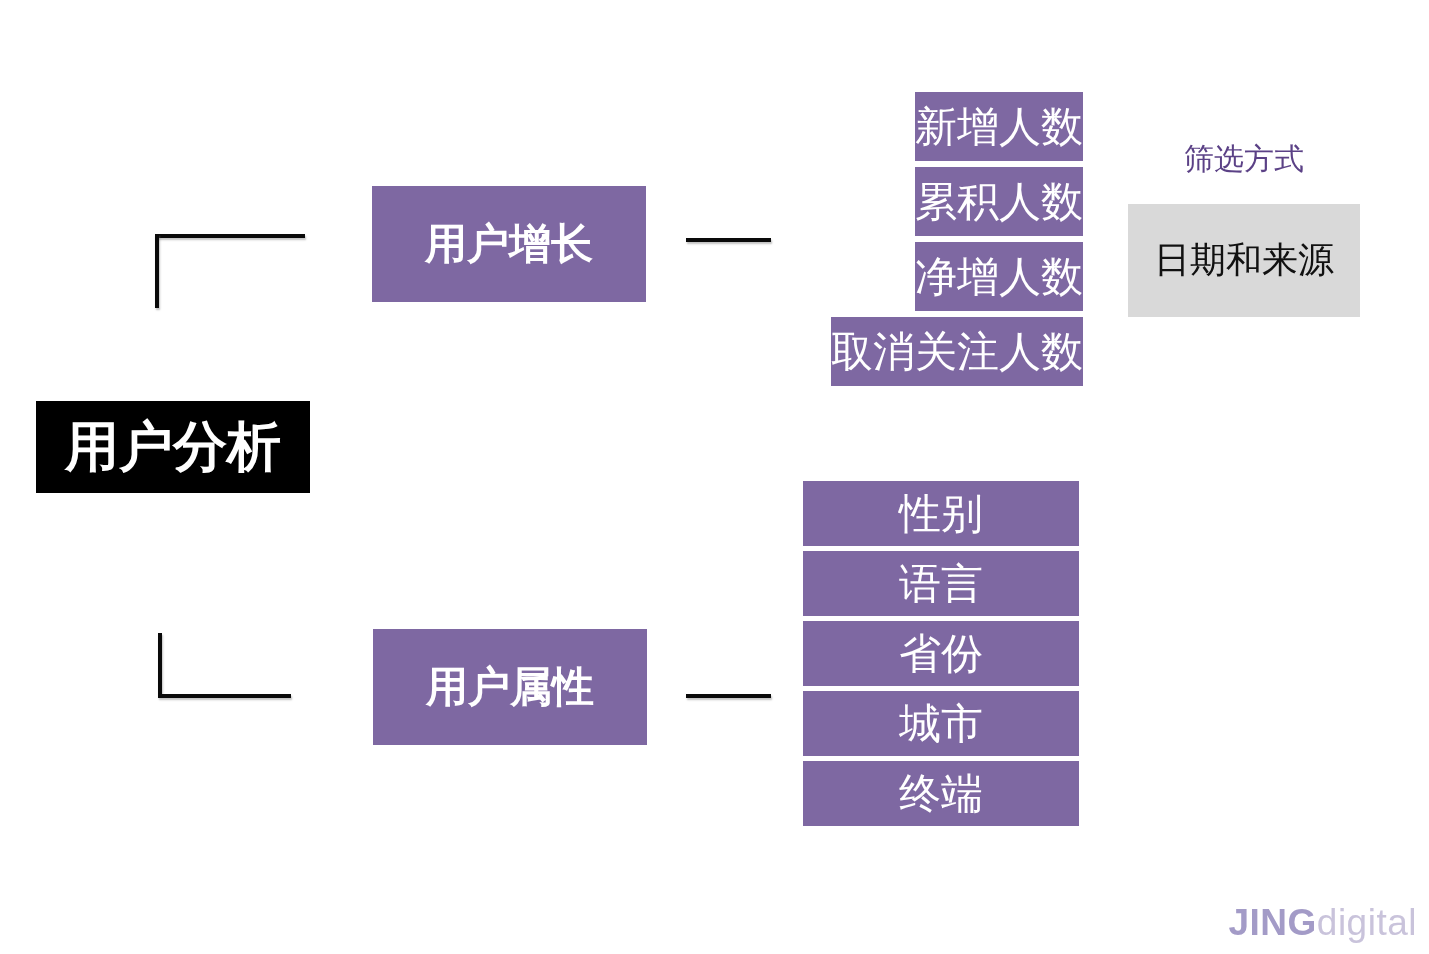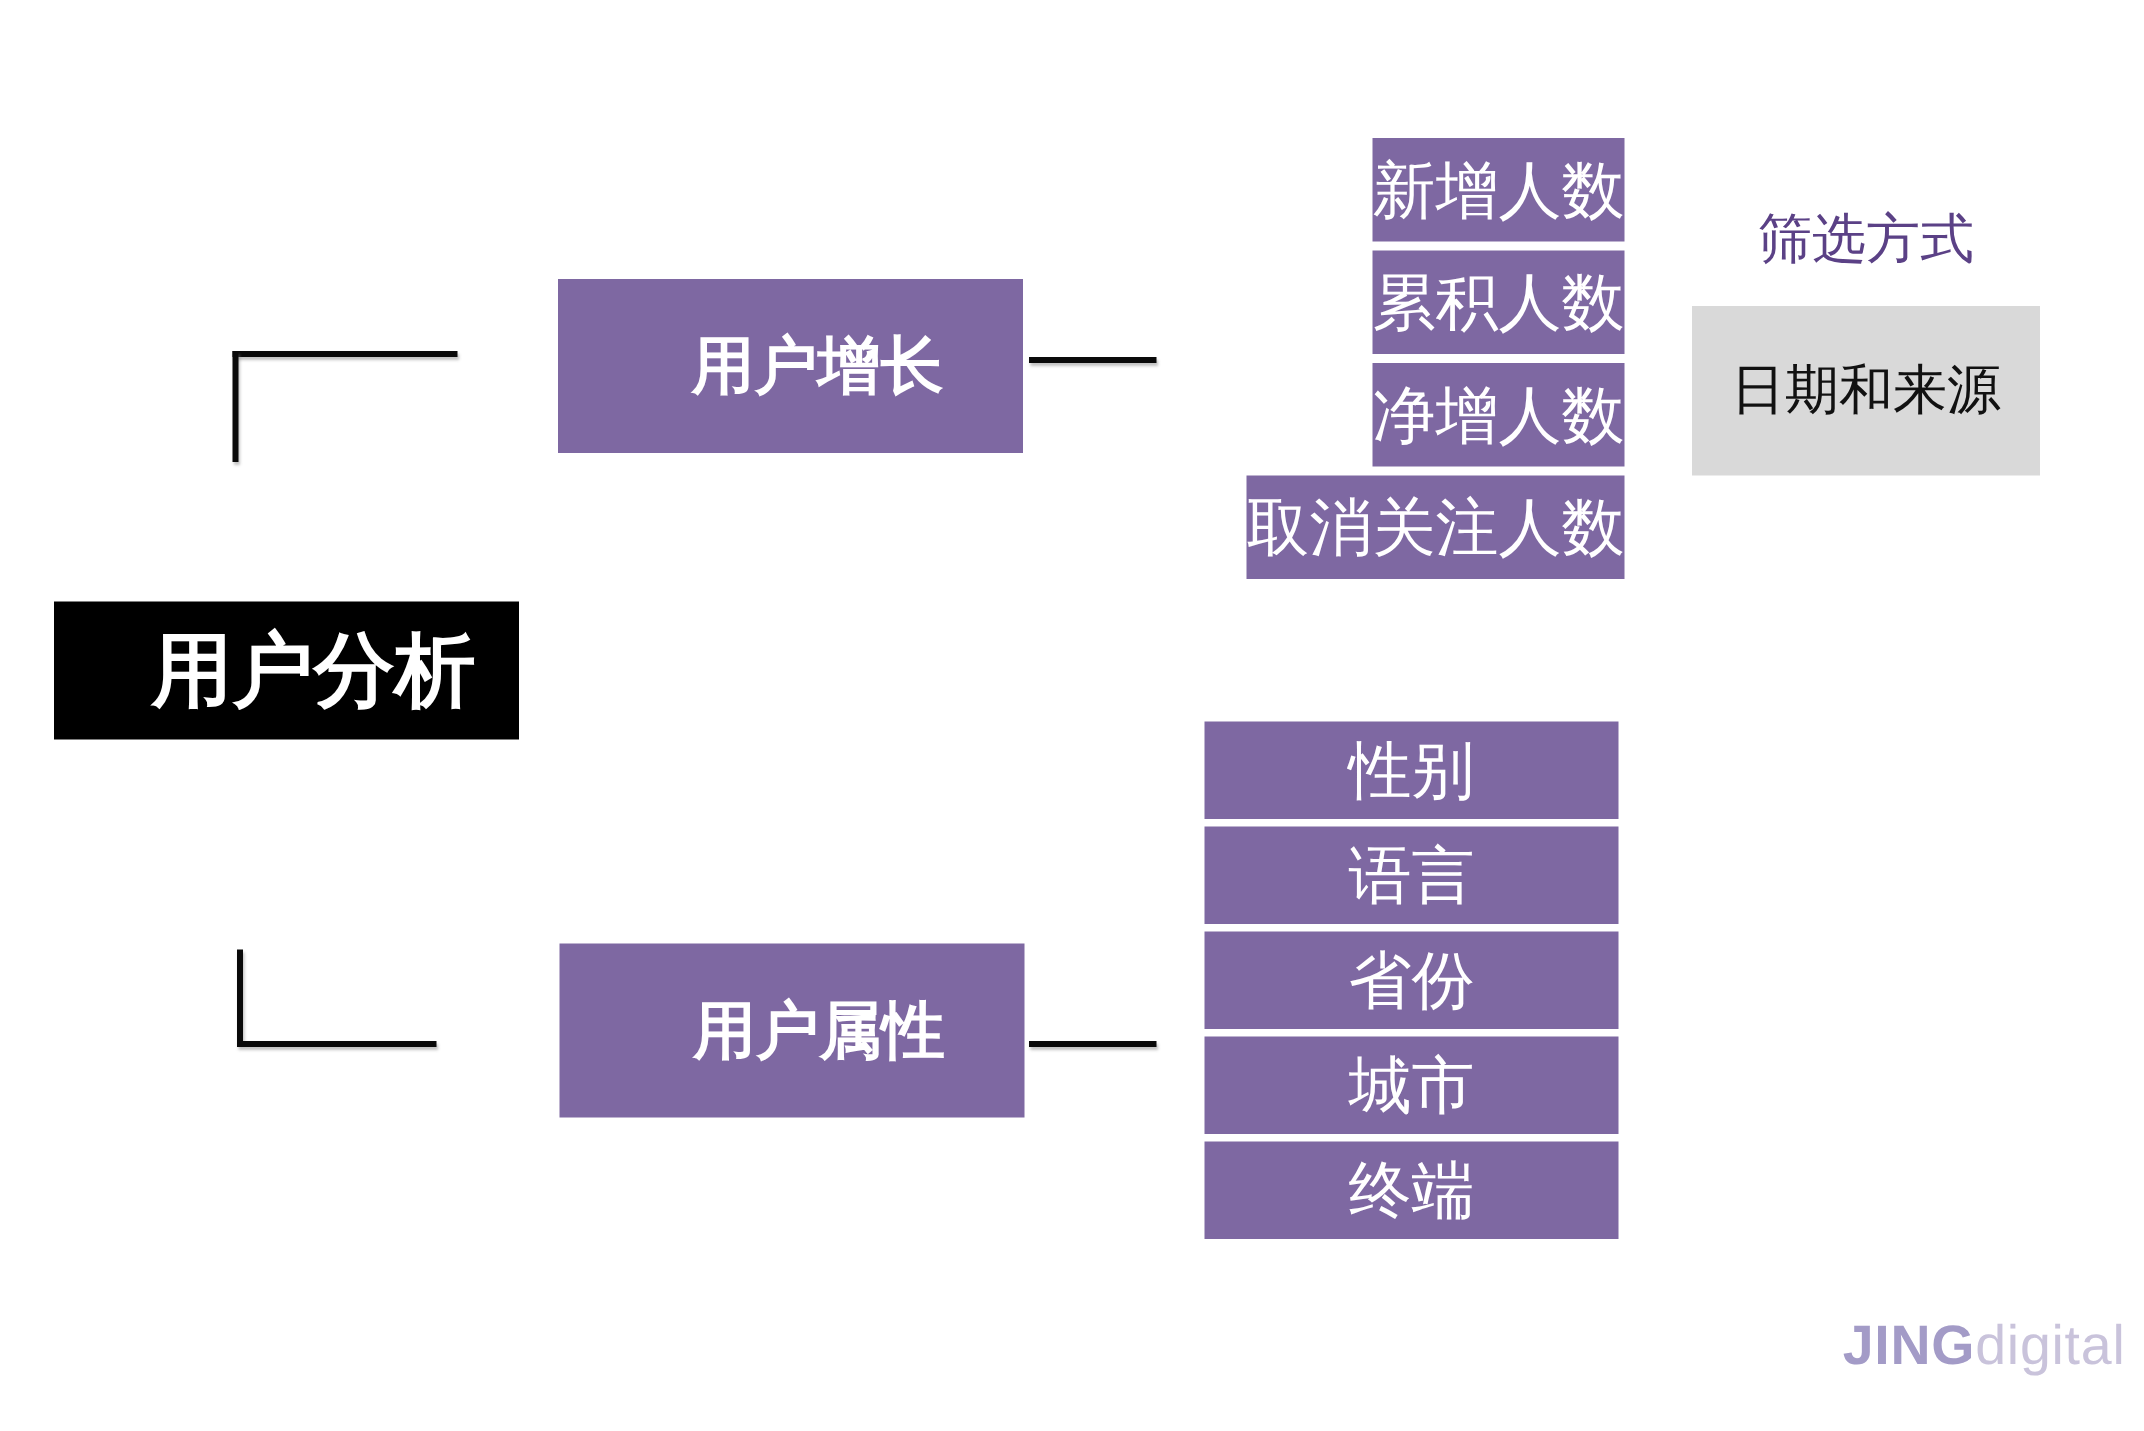--- a/index.html
+++ b/index.html
@@ -15,21 +15,20 @@
     background: #ffffff;
     overflow: hidden;
   }
   .node {
     position: absolute;
     display: flex;
     align-items: center;
     justify-content: center;
     color: #ffffff;
     text-align: center;
-    padding-left: 36px;
   }
   .node-root {
     left: 36px; top: 401px;
     width: 274px; height: 92px;
     background: #000000;
     font-size: 54px;
     font-weight: 700;
   }
   .node-branch {
     width: 274px; height: 116px;
@@ -66,21 +65,21 @@
     display: flex;
     align-items: center;
     justify-content: center;
   }
 
   .filter-title {
     position: absolute;
     left: 1128px; top: 134px;
     width: 232px; height: 50px;
     color: #5B4186;
-    font-size: 36px;
+    font-size: 30px;
     font-weight: 400;
     display: flex;
     align-items: center;
     justify-content: center;
   }
   .filter-box {
     position: absolute;
     left: 1128px; top: 204px;
     width: 232px; height: 113px;
     background: #D9D9D9;
@@ -102,21 +101,21 @@
 
   .bracket-top-h   { left: 155px; top: 234px; width: 150px; }
   .bracket-top-v   { left: 155px; top: 234px; height: 74px; }
   .bracket-bot-v   { left: 158px; top: 633px; height: 62px; }
   .bracket-bot-h   { left: 158px; top: 694px; width: 133px; }
   .connector-growth{ left: 686px; top: 238px; width: 85px; }
   .connector-attrs { left: 686px; top: 694px; width: 85px; }
 
   .logo {
     position: absolute;
-    right: 12px; top: 876px;
+    right: 12px; top: 902px;
     font-size: 37px;
     letter-spacing: 0.5px;
     white-space: nowrap;
   }
   .logo-bold  { color: #A39BC7; font-weight: 700; }
   .logo-light { color: #C9C3DB; font-weight: 400; }
 </style>
 </head>
 <body>
 

